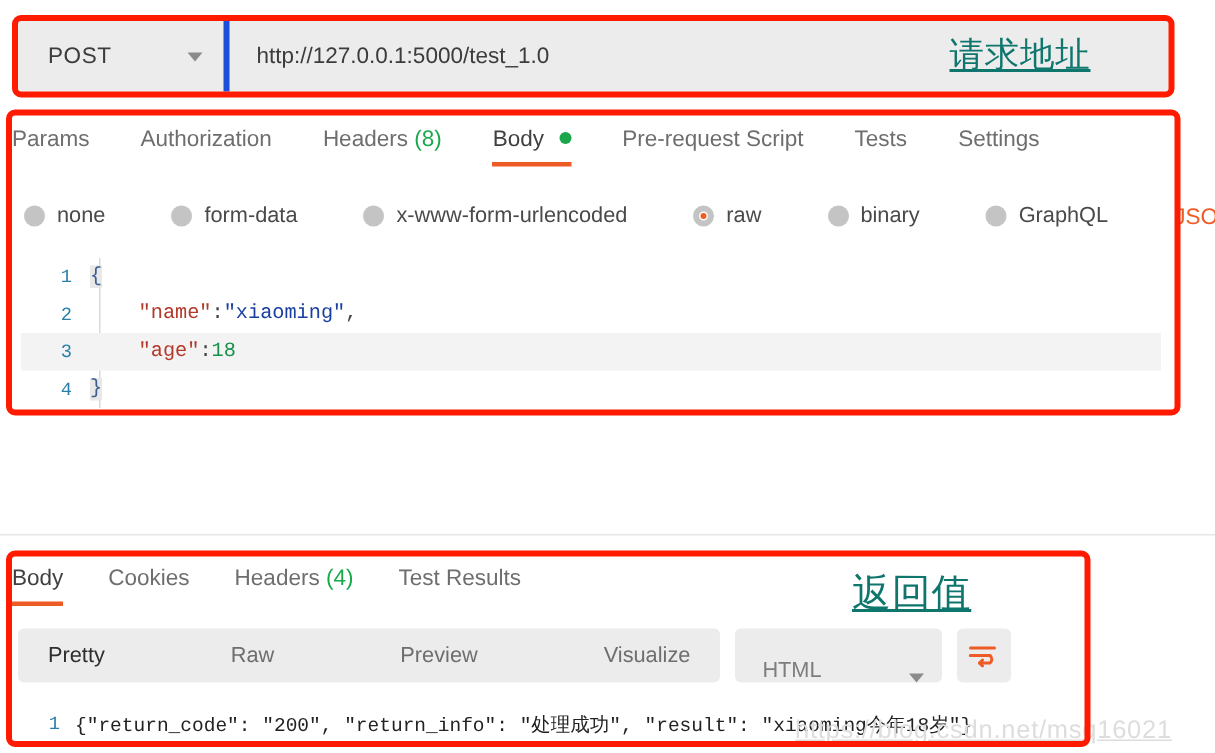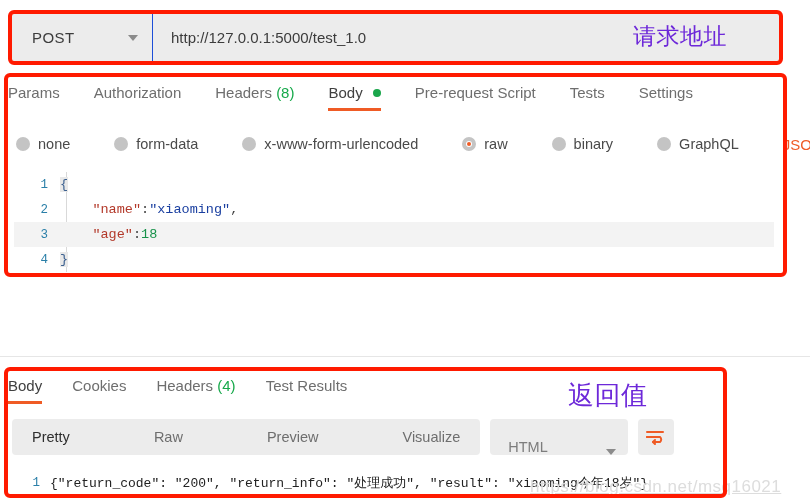--- a/index.html
+++ b/index.html
@@ -17,42 +17,43 @@
     border: 4px solid #ff1a00;
     border-radius: 6px;
     pointer-events: none;
   }
   #box-url      { left: 8px;  top: 10px;  width: 775px; height: 55px; }
   #box-request  { left: 4px;  top: 73px;  width: 783px; height: 204px; }
   #box-response { left: 4px;  top: 367px; width: 723px; height: 131px; }
 
   .annot {
     position: absolute;
-    color: #6d28d9;
+    color: #0f766e;
     font-size: 23px;
     line-height: 28px;
     white-space: pre-line;
     letter-spacing: 0.5px;
+    text-decoration: underline;
   }
   #annot-url  { left: 633px; top: 22px; }
   #annot-json { left: 595px; top: 181px; }
   #annot-resp { left: 568px; top: 381px; font-size: 26px; }
 
   
   #urlbar {
     position: absolute; left: 12px; top: 14px;
     width: 767px; height: 47px;
     background: #ececec;
     display: flex; align-items: stretch;
   }
   #method {
     width: 141px;
     display: flex; align-items: center; justify-content: space-between;
     padding: 0 14px 0 20px;
-    border-right: 1px solid #1d4ed8;
+    border-right: 4px solid #1d4ed8;
   }
   #method-label { font-size: 15px; color: #3c3c3c; letter-spacing: .4px; }
   .caret {
     width: 0; height: 0;
     border-left: 5px solid transparent;
     border-right: 5px solid transparent;
     border-top: 6px solid #8b8b8b;
   }
   #url-value {
     flex: 1; display: flex; align-items: center;

